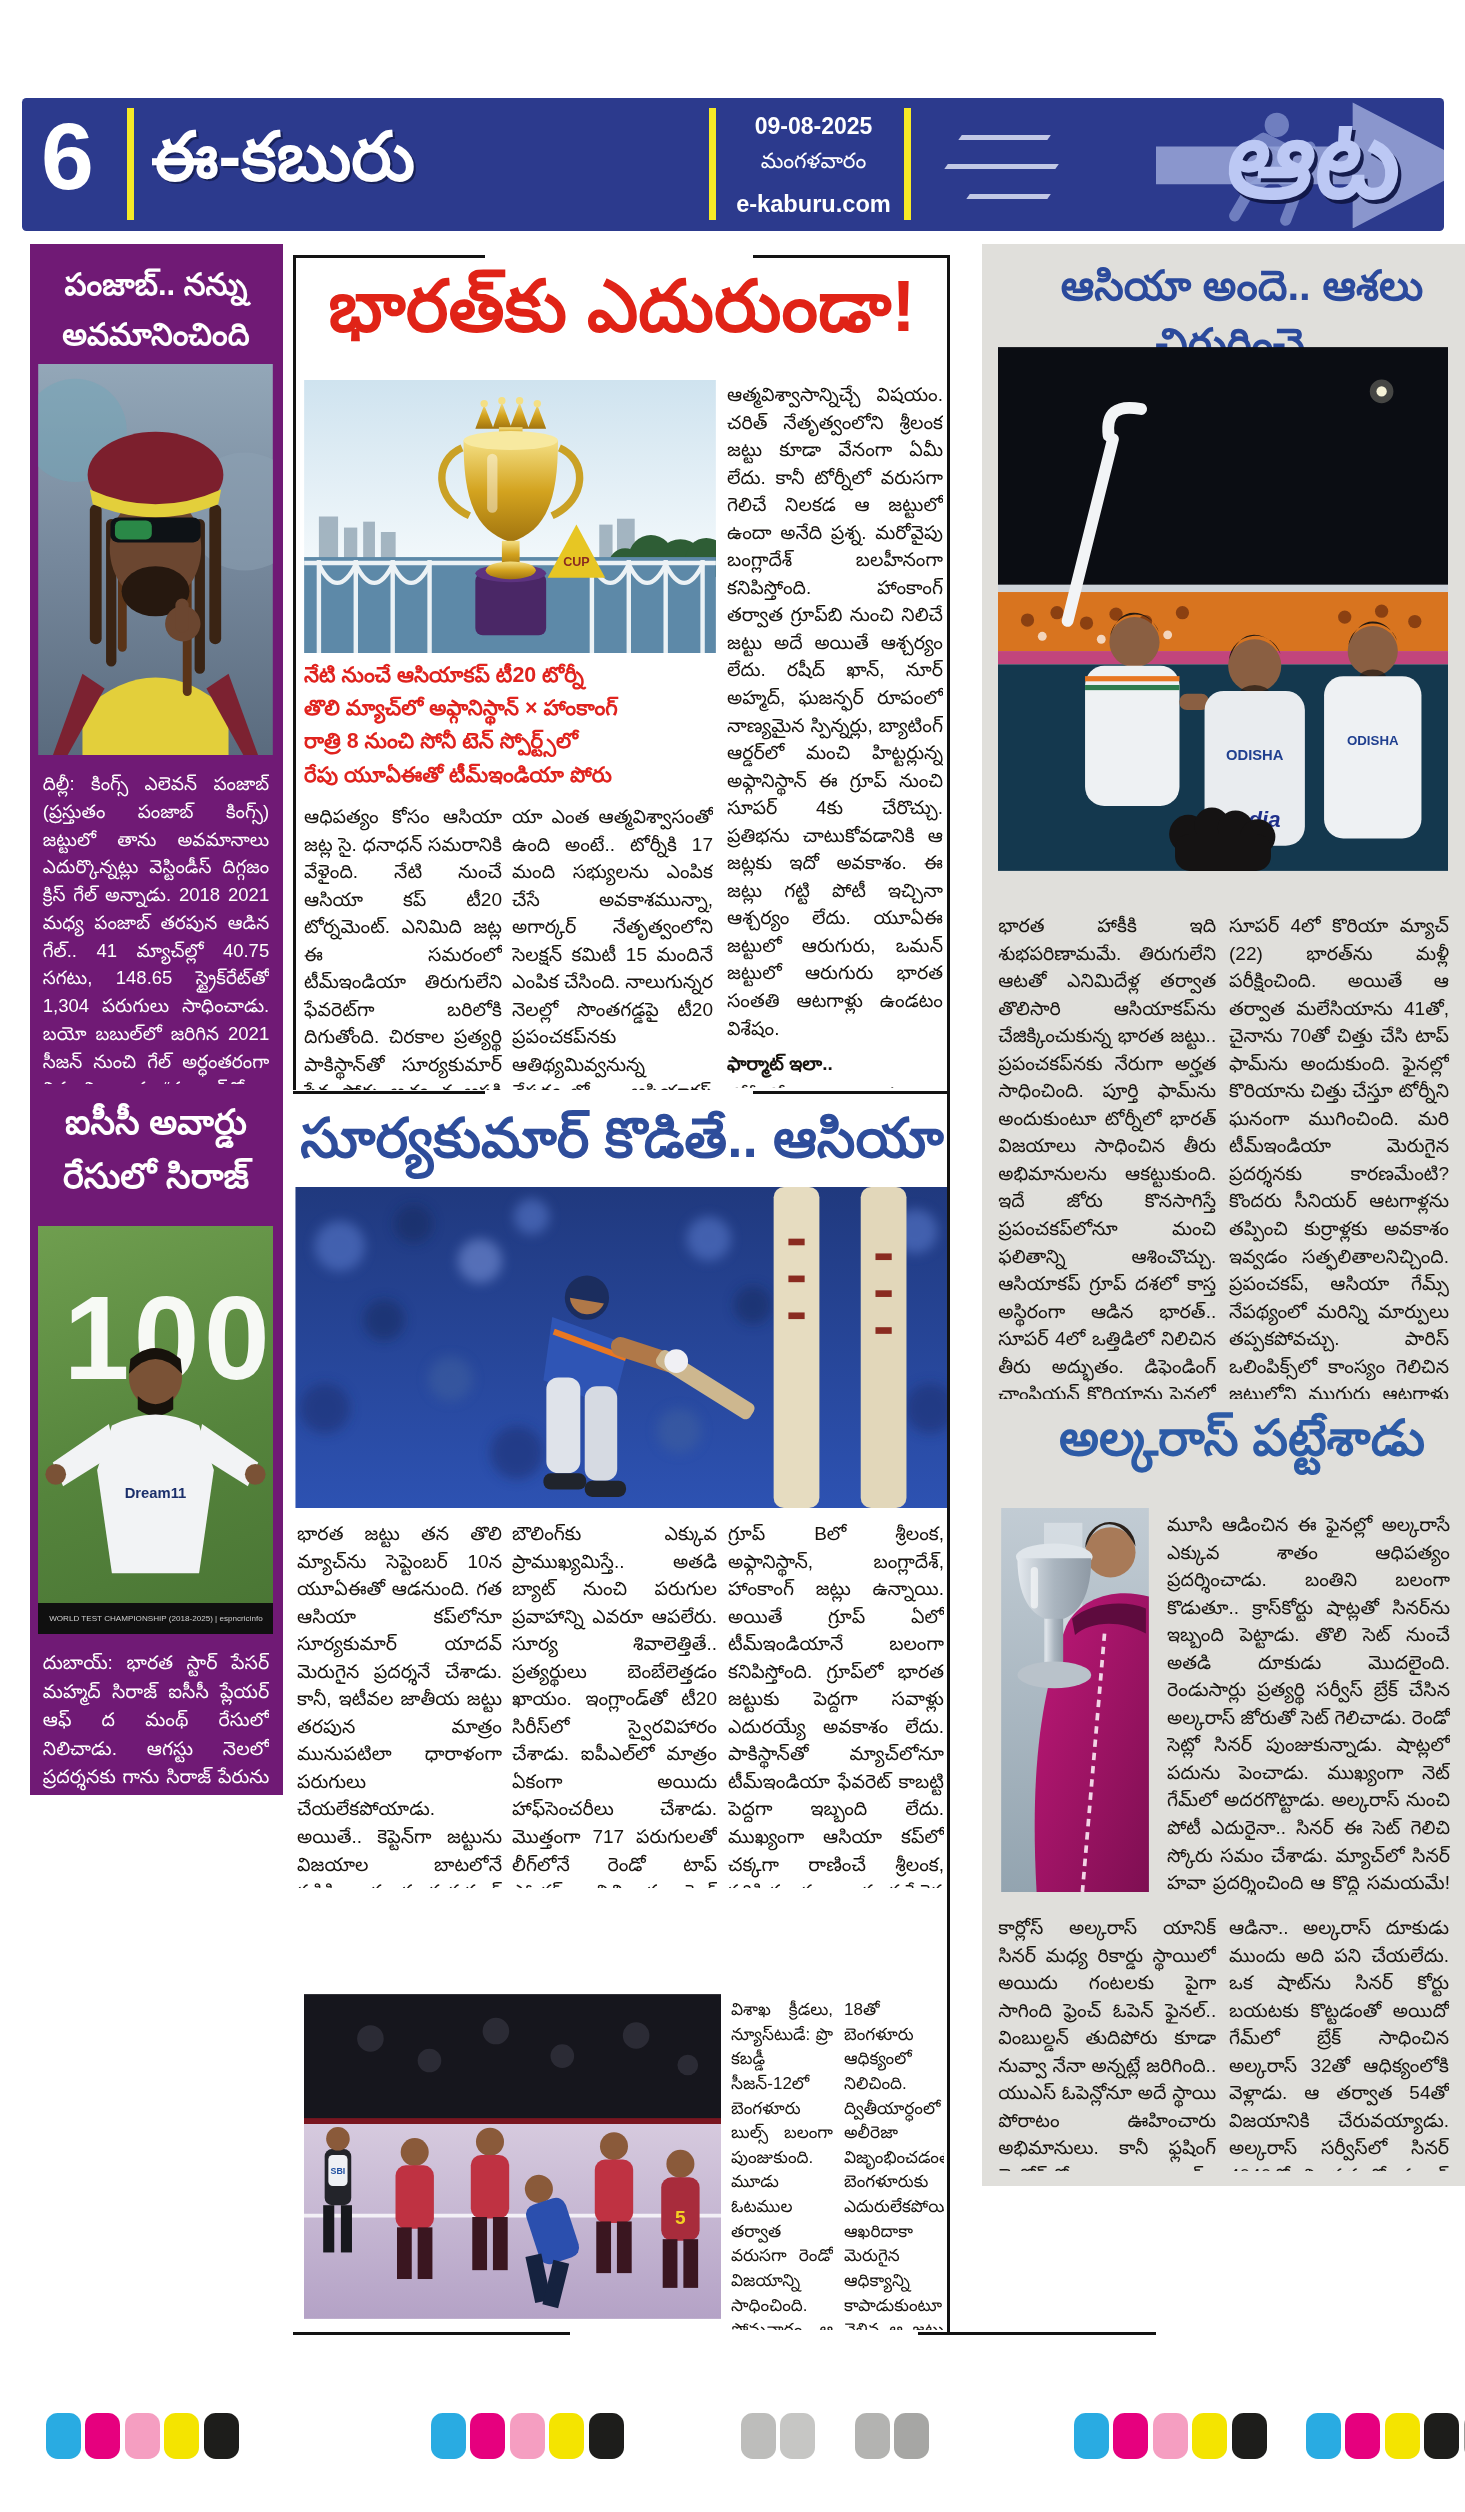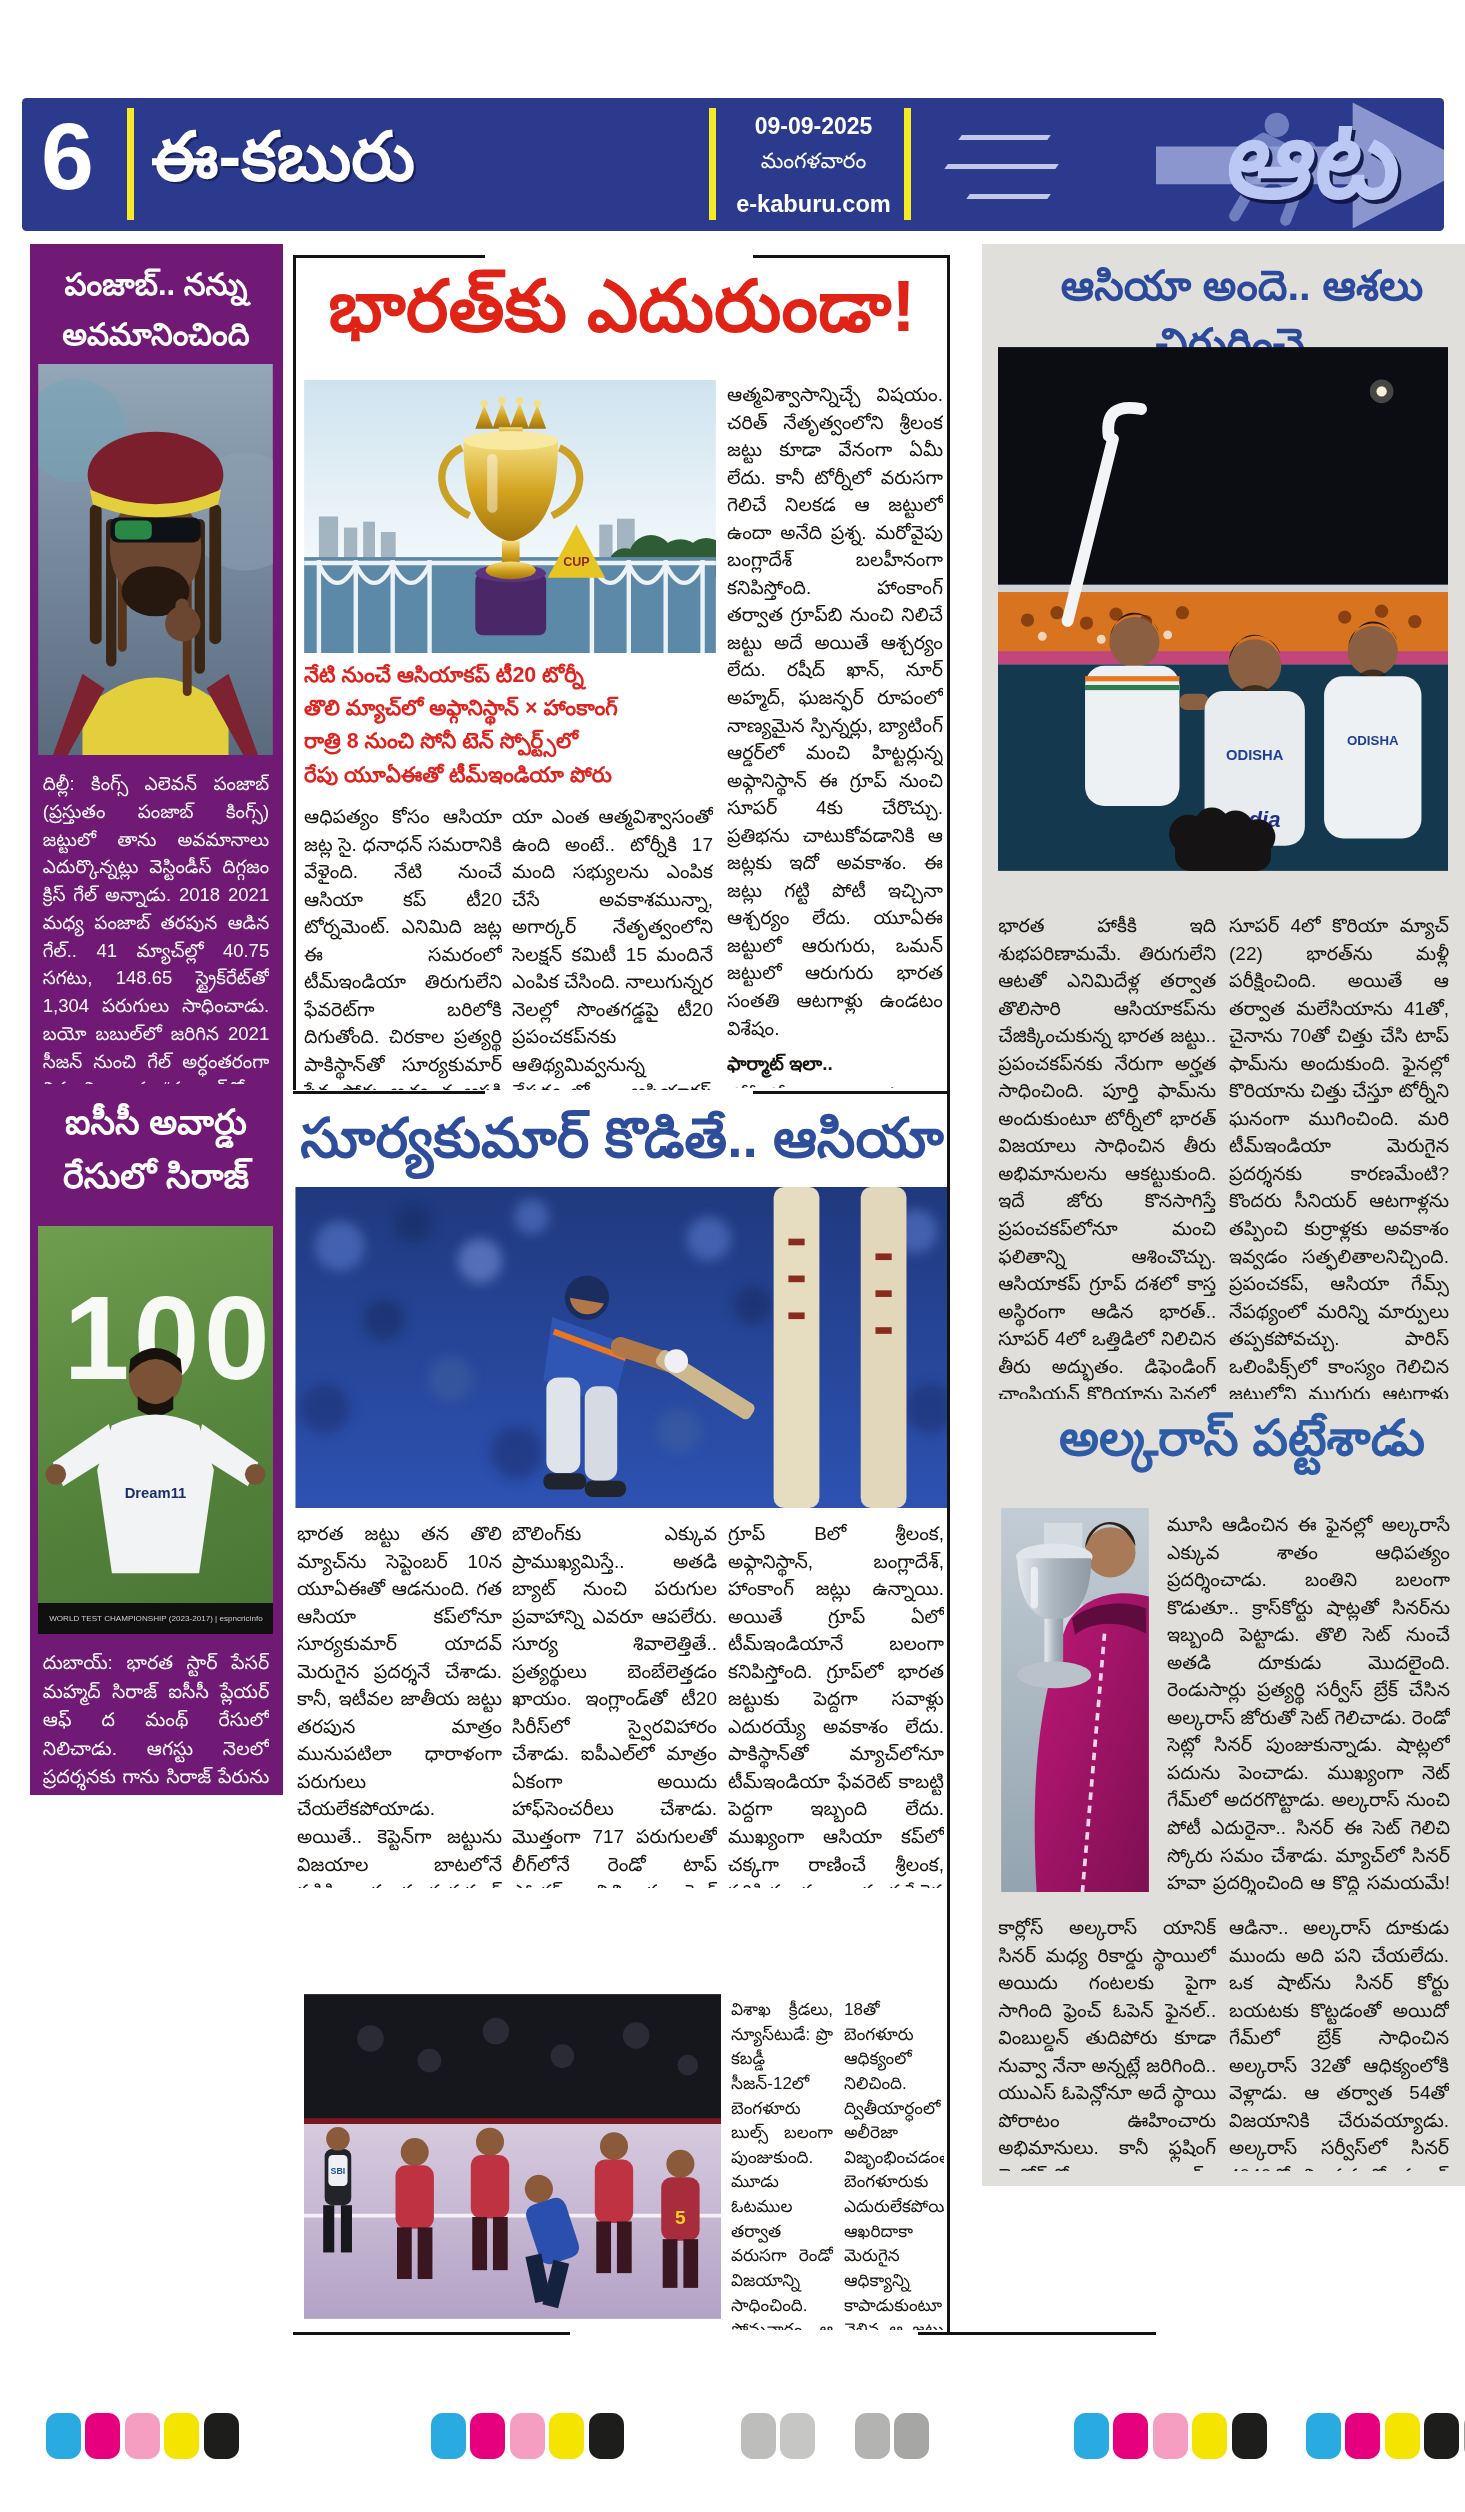--- a/index.html
+++ b/index.html
@@ -50,21 +50,21 @@
 <body>
 
 <div class="page">
 
   <div class="abs header">
     <div class="abs hdr-num">6</div>
     <div class="ybar" style="left:105px;"></div>
     <div class="abs masthead">ఈ-కబురు</div>
     <div class="ybar" style="left:687px;"></div>
     <div class="abs dateblock">
-      <div class="d1">09-09-2025</div>
+      <div class="d1">09-08-2025</div>
       <div class="d2">మంగళవారం</div>
       <div class="d3">e-kaburu.com</div>
     </div>
     <div class="ybar" style="left:882px;"></div>
     <div class="abs logo-zone">
       <div class="logo-arrow"></div>
       <svg class="abs" style="left:281px;top:7.4px;width:133px;height:122px;opacity:.65" viewBox="0 0 120 110">
         <circle cx="72" cy="18" r="11" fill="#93a3da"></circle>
         <path d="M60 30 L80 40 L70 62 L90 78 L80 104 M70 62 L48 76 L34 100 M60 30 L38 44 M80 40 L102 38" stroke="#93a3da" stroke-width="10" fill="none" stroke-linecap="round"></path>
       </svg>
@@ -128,21 +128,21 @@
         <ellipse cx="159" cy="205" rx="36" ry="40" fill="#7a5236"></ellipse>
         <path d="M123 200 Q159 160 195 200 L193 180 Q159 150 125 180 Z" fill="#17120c"></path>
         <path d="M135 230 Q159 252 183 230 L183 248 Q159 266 135 248 Z" fill="#17120c"></path>
         <path d="M100 270 Q159 240 218 270 L238 330 L218 470 L100 470 L80 330 Z" fill="#f2f3f5"></path>
         <path d="M96 268 L20 320 L34 352 L104 308 Z" fill="#f2f3f5"></path>
         <path d="M222 268 L298 320 L284 352 L214 308 Z" fill="#f2f3f5"></path>
         <circle cx="24" cy="336" r="14" fill="#7a5236"></circle>
           <circle cx="294" cy="336" r="14" fill="#7a5236"></circle>
         <text x="159" y="368" text-anchor="middle" font-size="20" font-weight="bold" fill="#1b2f6b">Dream11</text>
       </svg>
-      <div class="abs" style="left:0;bottom:0;width:100%;height:31px;background:#101010;color:#cfcfcf;font-size:8.1px;display:flex;align-items:center;justify-content:center;">WORLD TEST CHAMPIONSHIP (2023-2017)  |  espncricinfo</div>
+      <div class="abs" style="left:0;bottom:0;width:100%;height:31px;background:#101010;color:#cfcfcf;font-size:8.1px;display:flex;align-items:center;justify-content:center;">WORLD TEST CHAMPIONSHIP (2018-2025)  |  espncricinfo</div>
     </div>
 
     <div class="l-body" style="top:1405px;height:656px;font-size:19px;">దుబాయ్: భారత స్టార్ పేసర్ మహ్మద్ సిరాజ్ ఐసీసీ ప్లేయర్ ఆఫ్ ద మంథ్ రేసులో నిలిచాడు. ఆగస్టు నెలలో ప్రదర్శనకు గాను సిరాజ్ పేరును ఐసీసీ సిఫార్సు చేసింది. సిరాజ్‌తో పాటు ఇంగ్లాండ్ పేసర్ మాట్ హెన్రీ, వెస్టిండీస్ బౌలర్ జేడెన్ సీల్స్ అవార్డు రేసులో ఉన్నారు. ఇంగ్లాండ్‌తో టెస్టు సిరీస్‌లో అద్భుతమైన ప్రదర్శనతో సిరాజ్ అదరగొట్టాడు. అయిదు టెస్టుల్లో అత్యధికంగా 23 వికెట్లు పడగొట్టాడు. జూన్ చివర్లో మొదలై.. ఆగస్టు ఆరంభంలో ముగిసిన సిరీస్‌లో సిరాజ్ మొత్తం 185.3 ఓవర్లు బౌలింగ్ చేశాడు. “ఆగస్టులో సిరాజ్ ఒక్క టెస్టు మాత్రమే ఆడాడు. కానీ ఆ ఒక్క మ్యాచ్‌లో సిరాజ్ కనబరిచిన ప్రతిభ అవార్డు రేసులో నిలిచేందుకు సరిపోయింది. చివరి టెస్టులో 21.11 సగటుతో 9 వికెట్లు తీసిన సిరాజ్.. సిరీస్ 2-2తో డ్రా అవడంలో కీలకపాత్ర పోషించాడు” అని ఐసీసీ పేర్కొంది.</div>
   </div>
 
   <div class="abs main-head">భారత్‌కు ఎదురుండా!</div>
 
   <div class="photo" style="left:304px;top:380px;width:412px;height:273px;">
     <svg viewBox="0 0 558 370">
       <defs>

